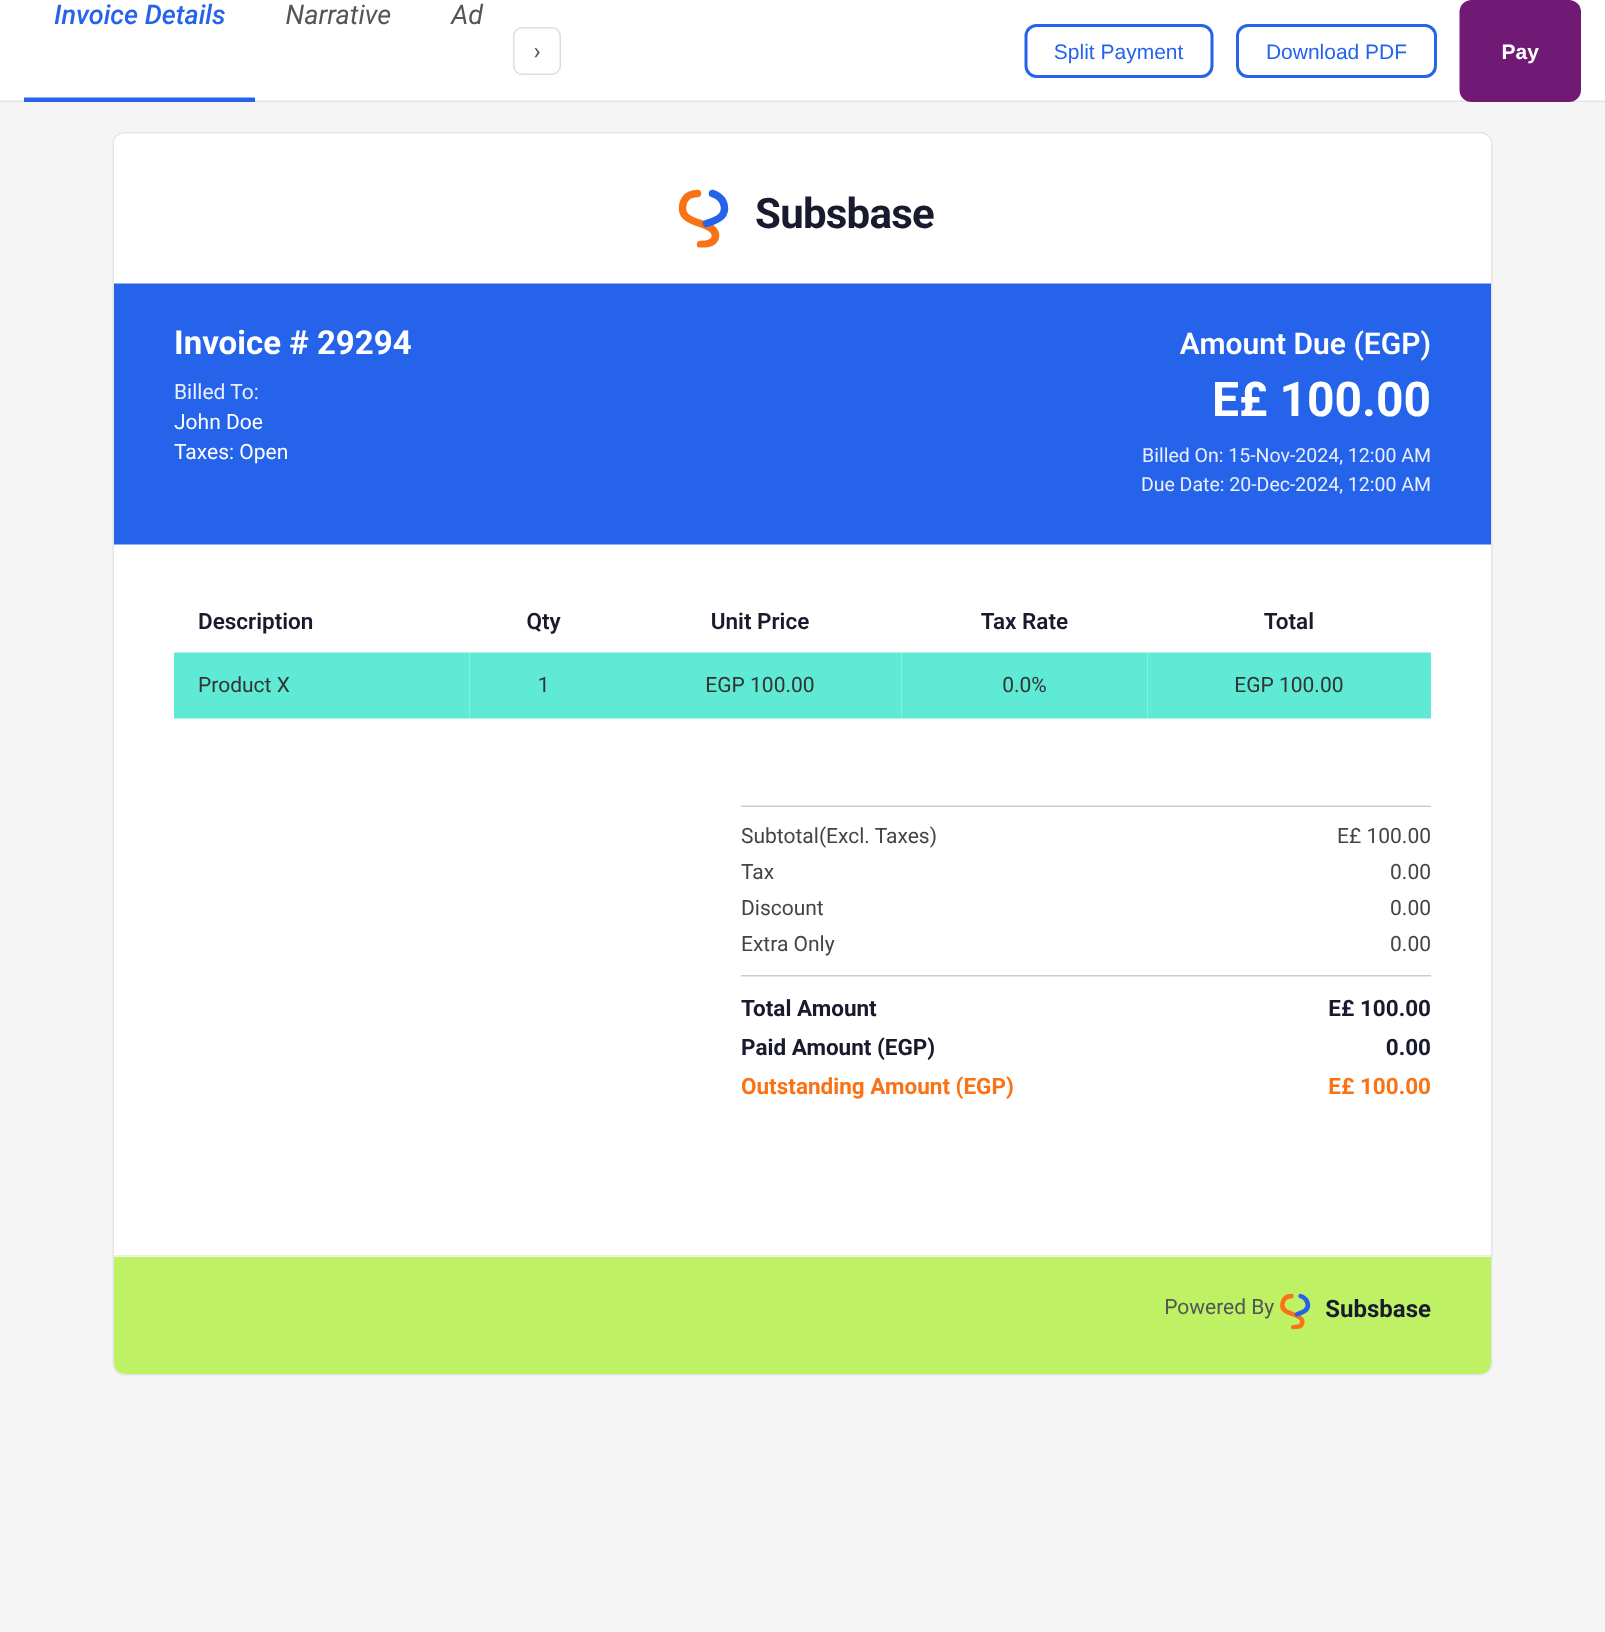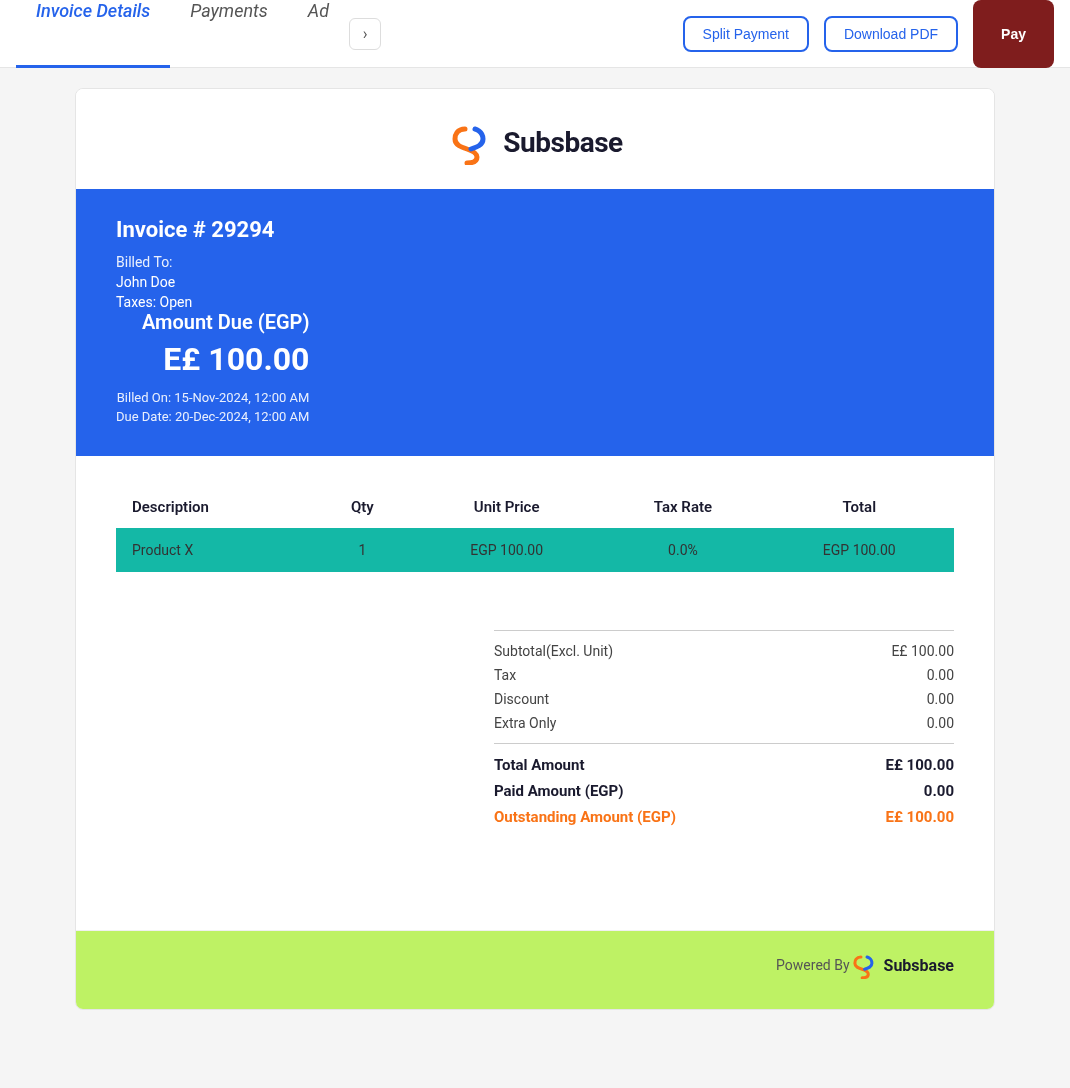--- a/index.html
+++ b/index.html
@@ -67,21 +67,21 @@
       background: #fff;
       color: #2563eb;
       border-radius: 8px;
       padding: 8px 18px;
       font-size: 14px;
       font-weight: 500;
       cursor: pointer;
       white-space: nowrap;
     }
     .btn-primary {
-      background: #7f1d1d;
+      background: #701a75;
       color: #fff;
       border: none;
       border-radius: 8px;
       padding: 26px 28px;
       font-size: 14px;
       font-weight: 600;
       cursor: pointer;
       white-space: nowrap;
     }
 
@@ -121,21 +121,20 @@
     }
 
     
     .invoice-header {
       background: #2563eb;
       color: #fff;
       padding: 28px 40px;
       display: flex;
       justify-content: space-between;
       align-items: flex-start;
-      flex-direction: column;
     }
     .invoice-left .invoice-number {
       font-size: 22px;
       font-weight: 700;
       margin-bottom: 12px;
     }
     .invoice-left .billed-to {
       font-size: 14px;
       opacity: 0.9;
       margin-bottom: 4px;
@@ -185,21 +184,21 @@
     .invoice-table th:nth-child(2),
     .invoice-table th:nth-child(3),
     .invoice-table th:nth-child(4),
     .invoice-table th:nth-child(5) {
       text-align: center;
     }
     .invoice-table tbody tr td {
       padding: 14px 16px;
       font-size: 14px;
       color: #333;
-      background: #14b8a6;
+      background: #5eead4;
     }
     .invoice-table tbody tr td:nth-child(2),
     .invoice-table tbody tr td:nth-child(3),
     .invoice-table tbody tr td:nth-child(4),
     .invoice-table tbody tr td:nth-child(5) {
       text-align: center;
     }
 
     
     .summary-section {
@@ -273,21 +272,21 @@
   </style>
 </head>
 <body>
 
 <div class="top-nav">
   <div class="nav-tabs">
     <div class="nav-tab active">
       <span>Invoice Details</span>
     </div>
     <div class="nav-tab">
-      <span>Payments</span>
+      <span>Narrative</span>
     </div>
     <div class="nav-tab">
       <span>Ad</span>
     </div>
     <div class="nav-more">
       <span>›</span>
     </div>
   </div>
   <div class="nav-actions">
     <button class="btn-outline">Split Payment</button>
@@ -348,21 +347,21 @@
             <td>EGP 100.00</td>
           </tr>
         </tbody>
       </table>
     </div>
 
     <div class="summary-section">
       <div class="summary-table">
         <hr class="summary-divider">
         <div class="summary-row">
-          <span>Subtotal(Excl. Unit)</span>
+          <span>Subtotal(Excl. Taxes)</span>
           <span>E£ 100.00</span>
         </div>
         <div class="summary-row">
           <span>Tax</span>
           <span>0.00</span>
         </div>
         <div class="summary-row">
           <span>Discount</span>
           <span>0.00</span>
         </div>

